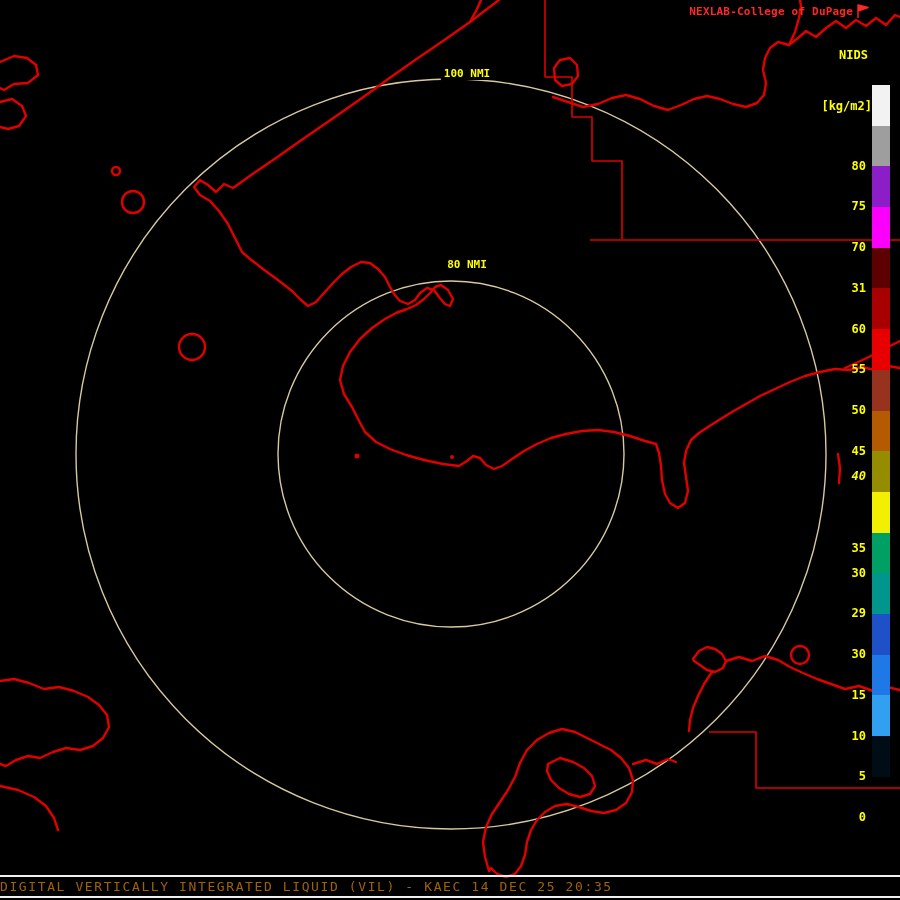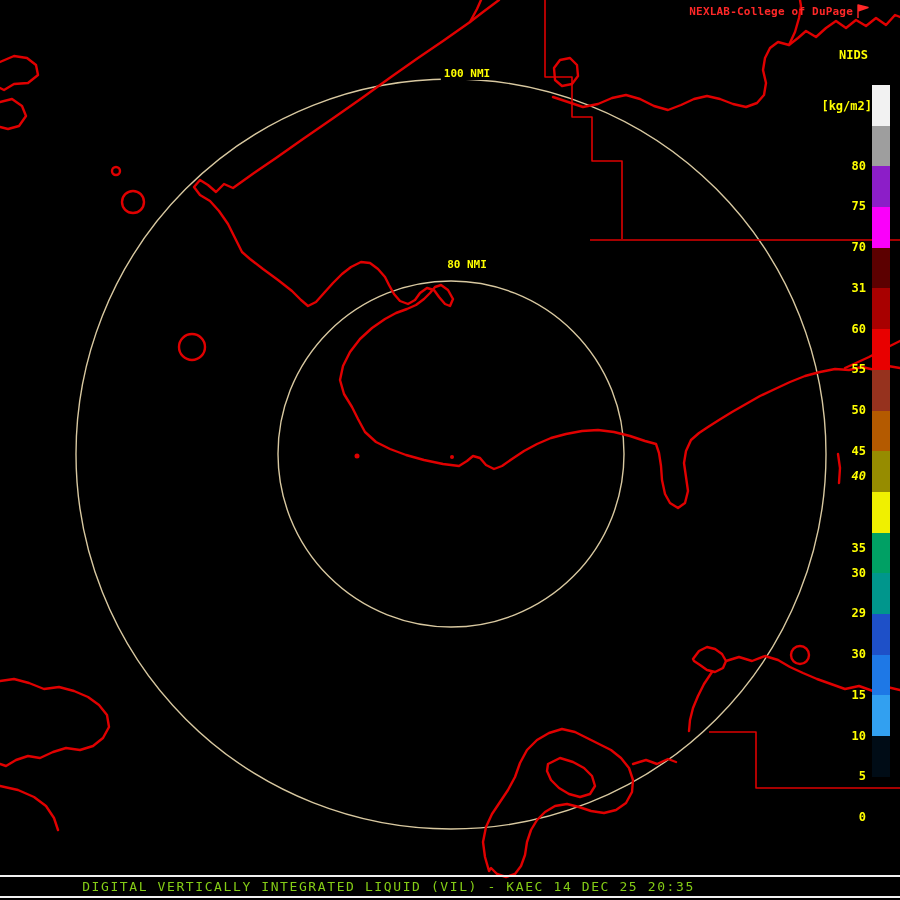--- a/index.html
+++ b/index.html
@@ -16,21 +16,21 @@
   .cb-seg{width:18px;height:40.7px;}
   #cticks{left:0;top:0;width:900px;height:900px;pointer-events:none;}
   .cb-tick{position:absolute;right:34px;width:32px;text-align:right;color:#ffff00;
            font-size:12px;font-weight:bold;line-height:16px;margin-top:40px;}
   .ringlab{color:#ffff00;font-size:11px;font-weight:bold;background:#000;
            padding:0 3px;transform:translateX(-50%);white-space:pre;margin-left:16px;}
   #ring100{left:451px;top:67px;}
   #ring50{left:451px;top:258px;}
   #fline1{left:0;top:875px;width:900px;height:2px;background:#f0f0f0;}
   #fline2{left:0;top:896px;width:900px;height:2px;background:#f0f0f0;}
-  #ftext{left:0;top:879px;width:777px;text-align:center;color:#84cc16;
+  #ftext{left:0;top:879px;width:777px;color:#a16207;
          font-size:13px;letter-spacing:1.6px;white-space:pre;}
 </style>
 </head>
 <body>
 
 <div id="screen">
 
   <svg id="mapsvg" width="900" height="900" viewBox="0 0 900 900">
 
     <g stroke="#d8c8a0" fill="none" stroke-width="1.4">

